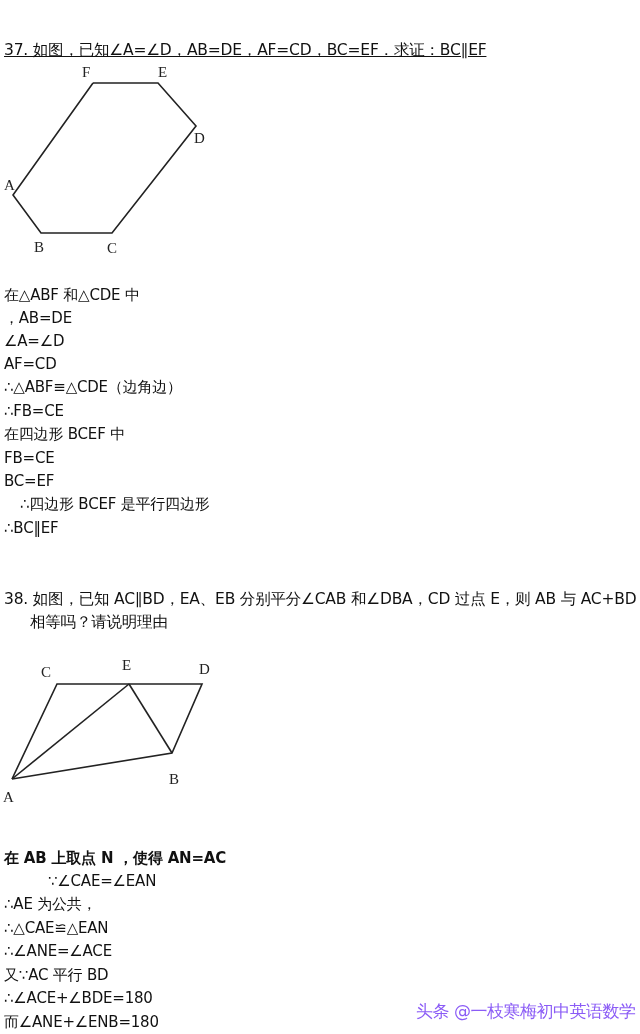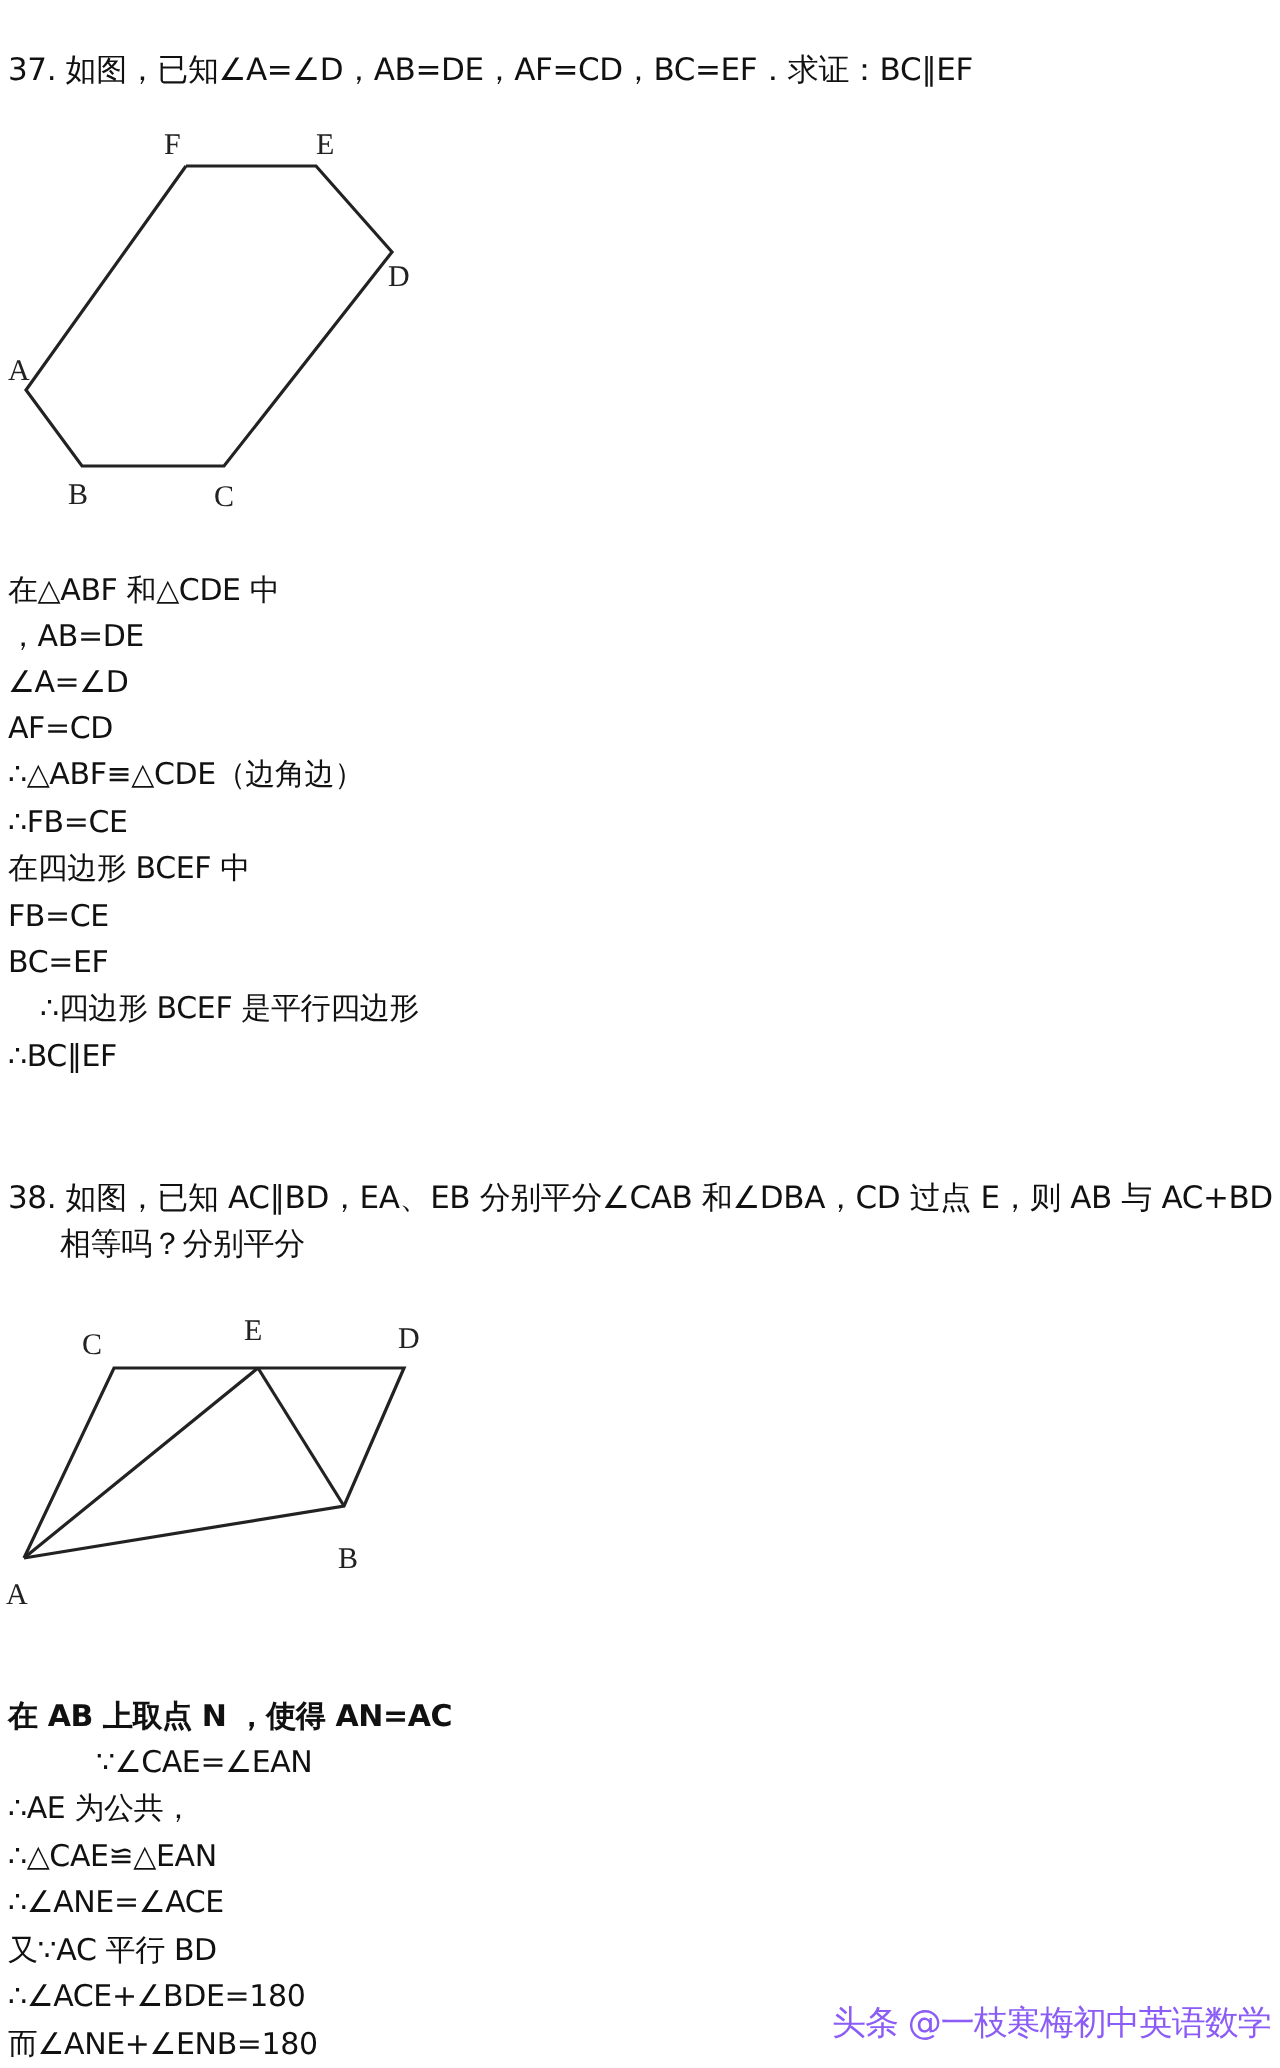--- a/index.html
+++ b/index.html
@@ -17,21 +17,21 @@
   .fig svg text { font-family:"Liberation Serif", "DejaVu Serif", serif; font-size:15px; fill:#222; }
   .watermark {
     position:absolute; left:416px; top:1000px; font-size:17px; color:#8b5cf6;
     white-space:nowrap; letter-spacing:-0.5px;
     text-shadow: 0 0 1px #ffffff, 0 0 2px #ffffff;
   }
 </style>
 </head>
 <body>
 
-<div class="line q-title" style="top:25px;">37. 如图，已知∠A=∠D，AB=DE，AF=CD，BC=EF．求证：BC∥EF</div>
+<div class="line q-title" style="top:40px;text-decoration:underline;">37. 如图，已知∠A=∠D，AB=DE，AF=CD，BC=EF．求证：BC∥EF</div>
 
 <div class="fig" style="left:0; top:55px;">
   <svg width="230" height="210" viewBox="0 0 230 210">
     <polyline points="93,28 158,28 196,71 112,178 41,178 13,140 93,28" fill="none" stroke="#222" stroke-width="1.6"></polyline>
     <text x="82" y="22">F</text>
     <text x="158" y="22">E</text>
     <text x="194" y="88">D</text>
     <text x="4" y="135">A</text>
     <text x="34" y="197">B</text>
     <text x="107" y="198">C</text>
@@ -46,21 +46,21 @@
   <div class="line" style="top:377px;">∴△ABF≡△CDE（边角边）</div>
   <div class="line" style="top:401px;">∴FB=CE</div>
   <div class="line" style="top:424px;">在四边形 BCEF 中</div>
   <div class="line" style="top:448px;">FB=CE</div>
   <div class="line" style="top:471px;">BC=EF</div>
   <div class="line" style="top:494px;margin-left:16px;">∴四边形 BCEF 是平行四边形</div>
   <div class="line" style="top:518px;">∴BC‖EF</div>
 </div>
 
 <div class="line q-title" style="top:589px;">38. 如图，已知 AC∥BD，EA、EB 分别平分∠CAB 和∠DBA，CD 过点 E，则 AB 与 AC+BD</div>
-<div class="line q-title" style="top:612px; left:30px;">相等吗？分别平分</div>
+<div class="line q-title" style="top:612px; left:30px;">相等吗？请说明理由</div>
 
 <div class="fig" style="left:0; top:650px;">
   <svg width="230" height="160" viewBox="0 0 230 160">
     <polyline points="12,129 57,34 202,34 172,103 12,129" fill="none" stroke="#222" stroke-width="1.6"></polyline>
     <line x1="12" y1="129" x2="129" y2="34" stroke="#222" stroke-width="1.6"></line>
     <line x1="129" y1="34" x2="172" y2="103" stroke="#222" stroke-width="1.6"></line>
     <text x="41" y="27">C</text>
     <text x="122" y="20">E</text>
     <text x="199" y="24">D</text>
     <text x="3" y="152">A</text>

